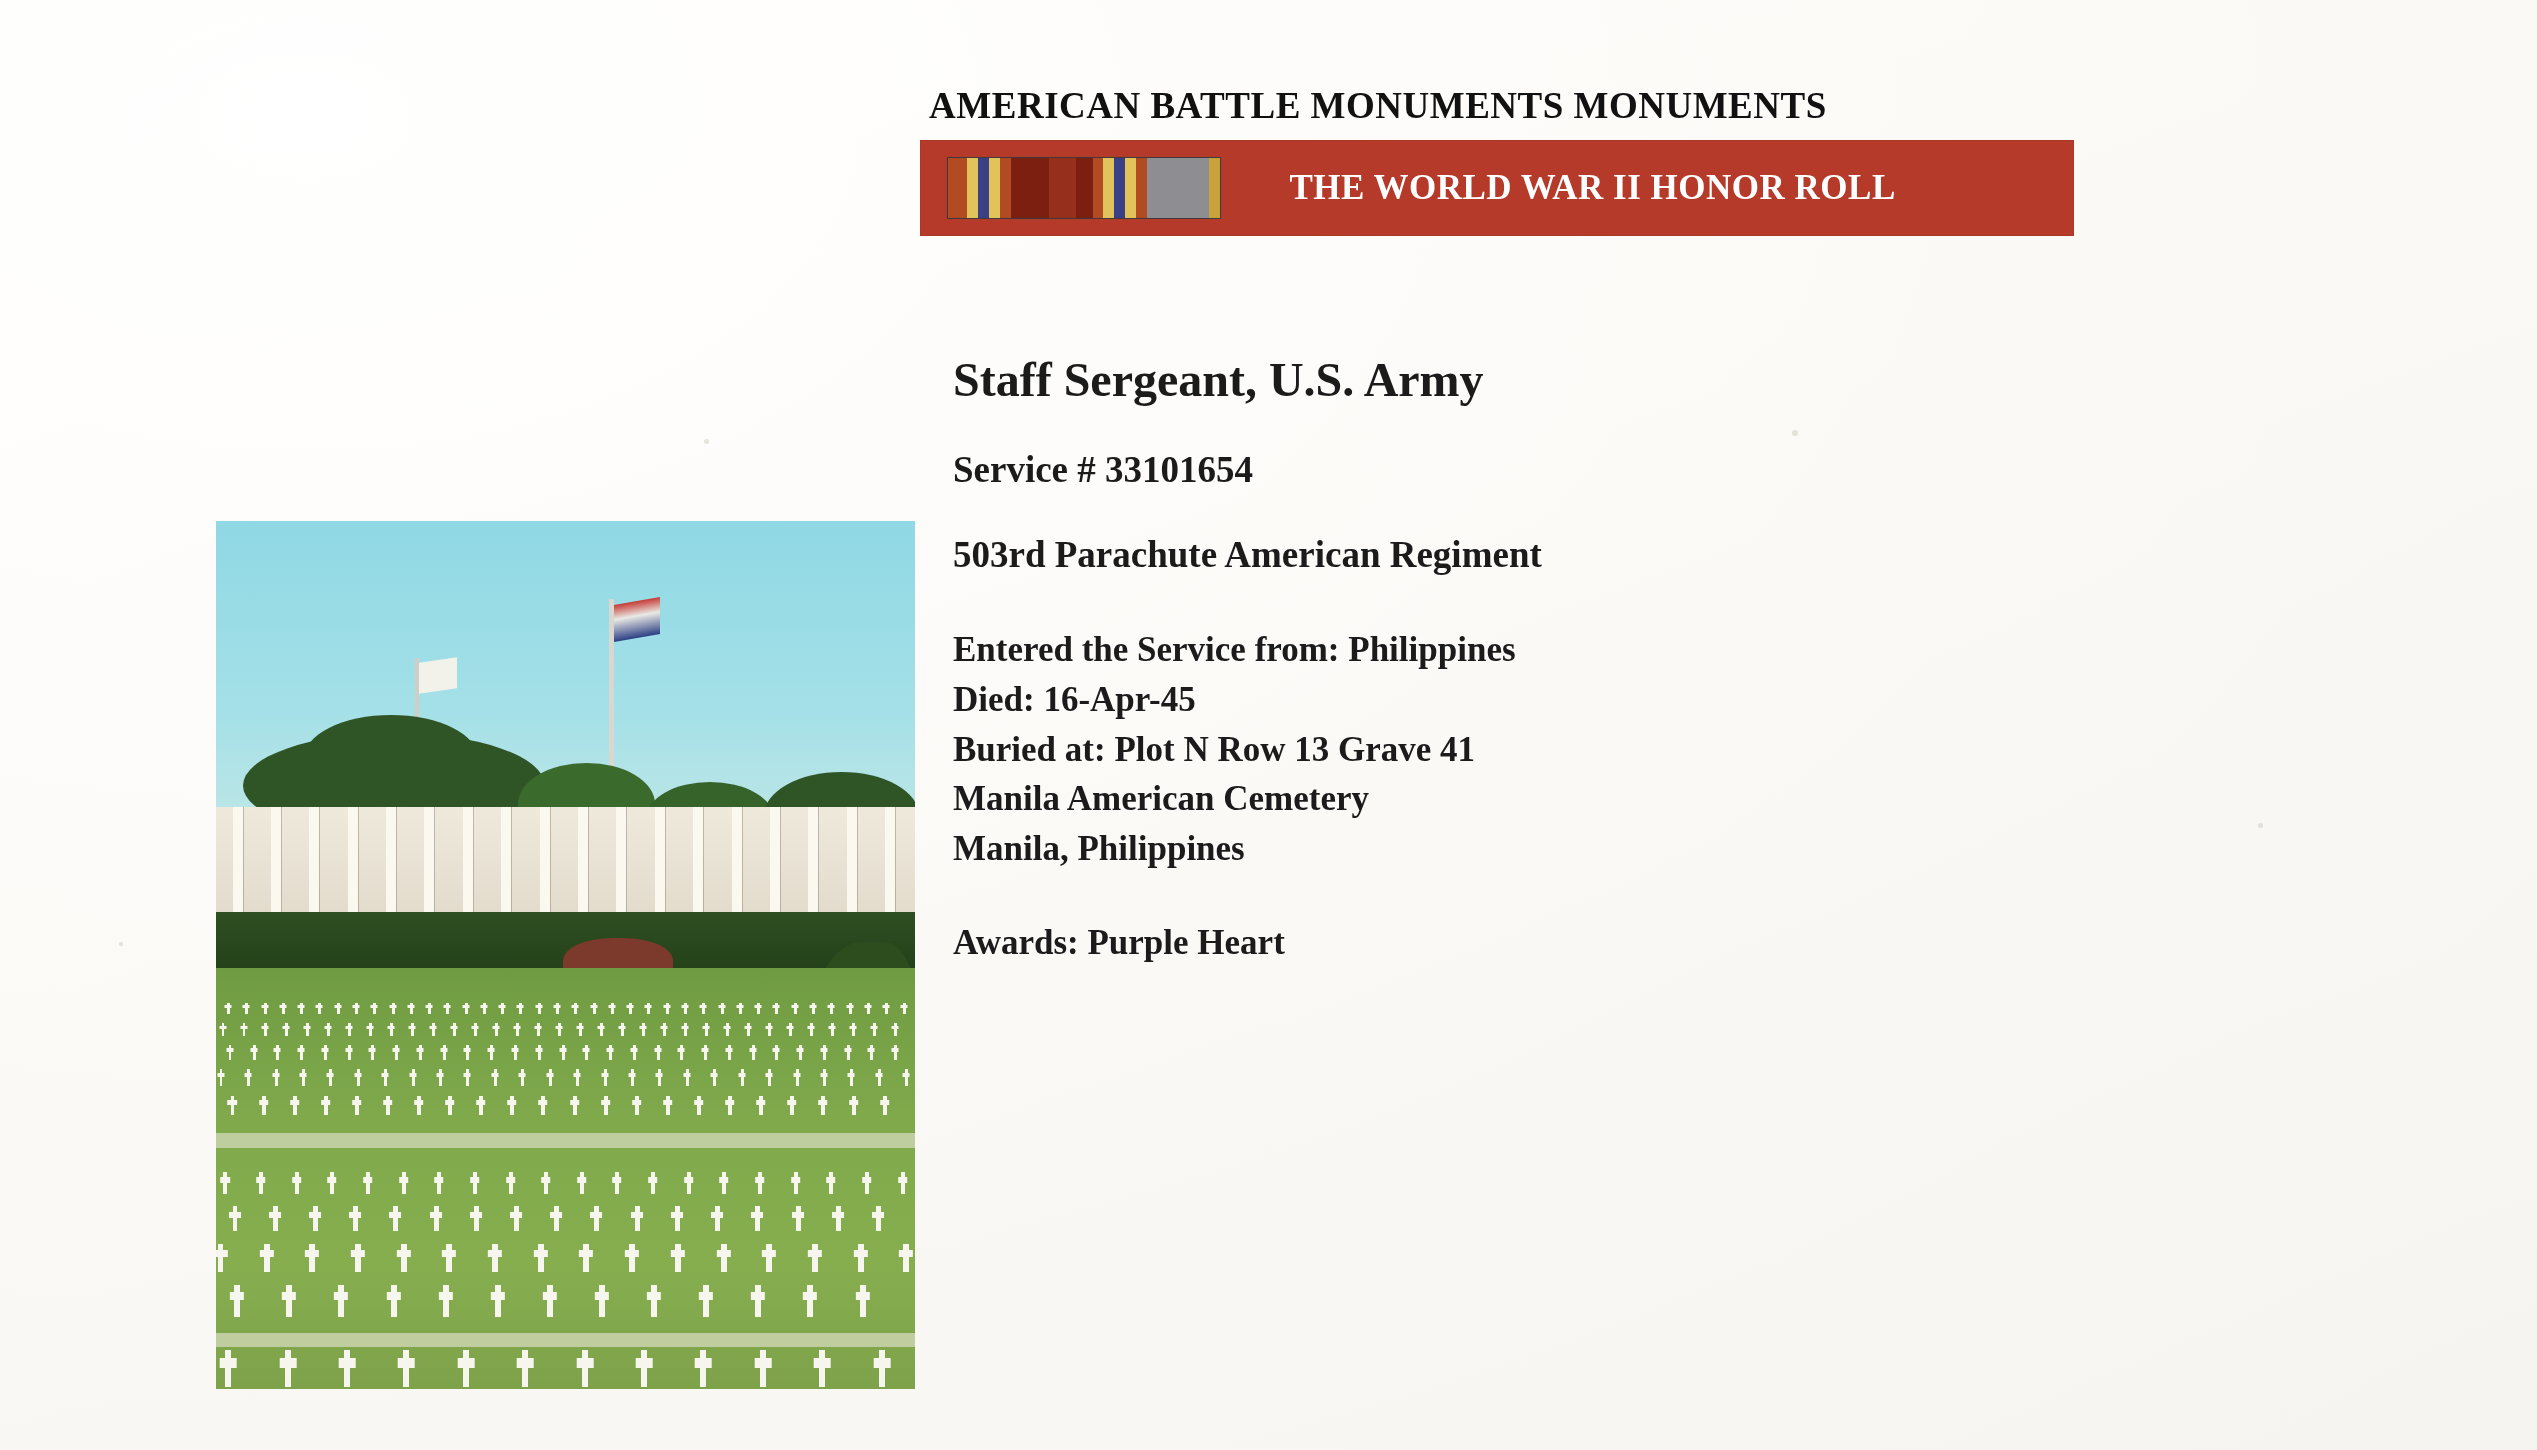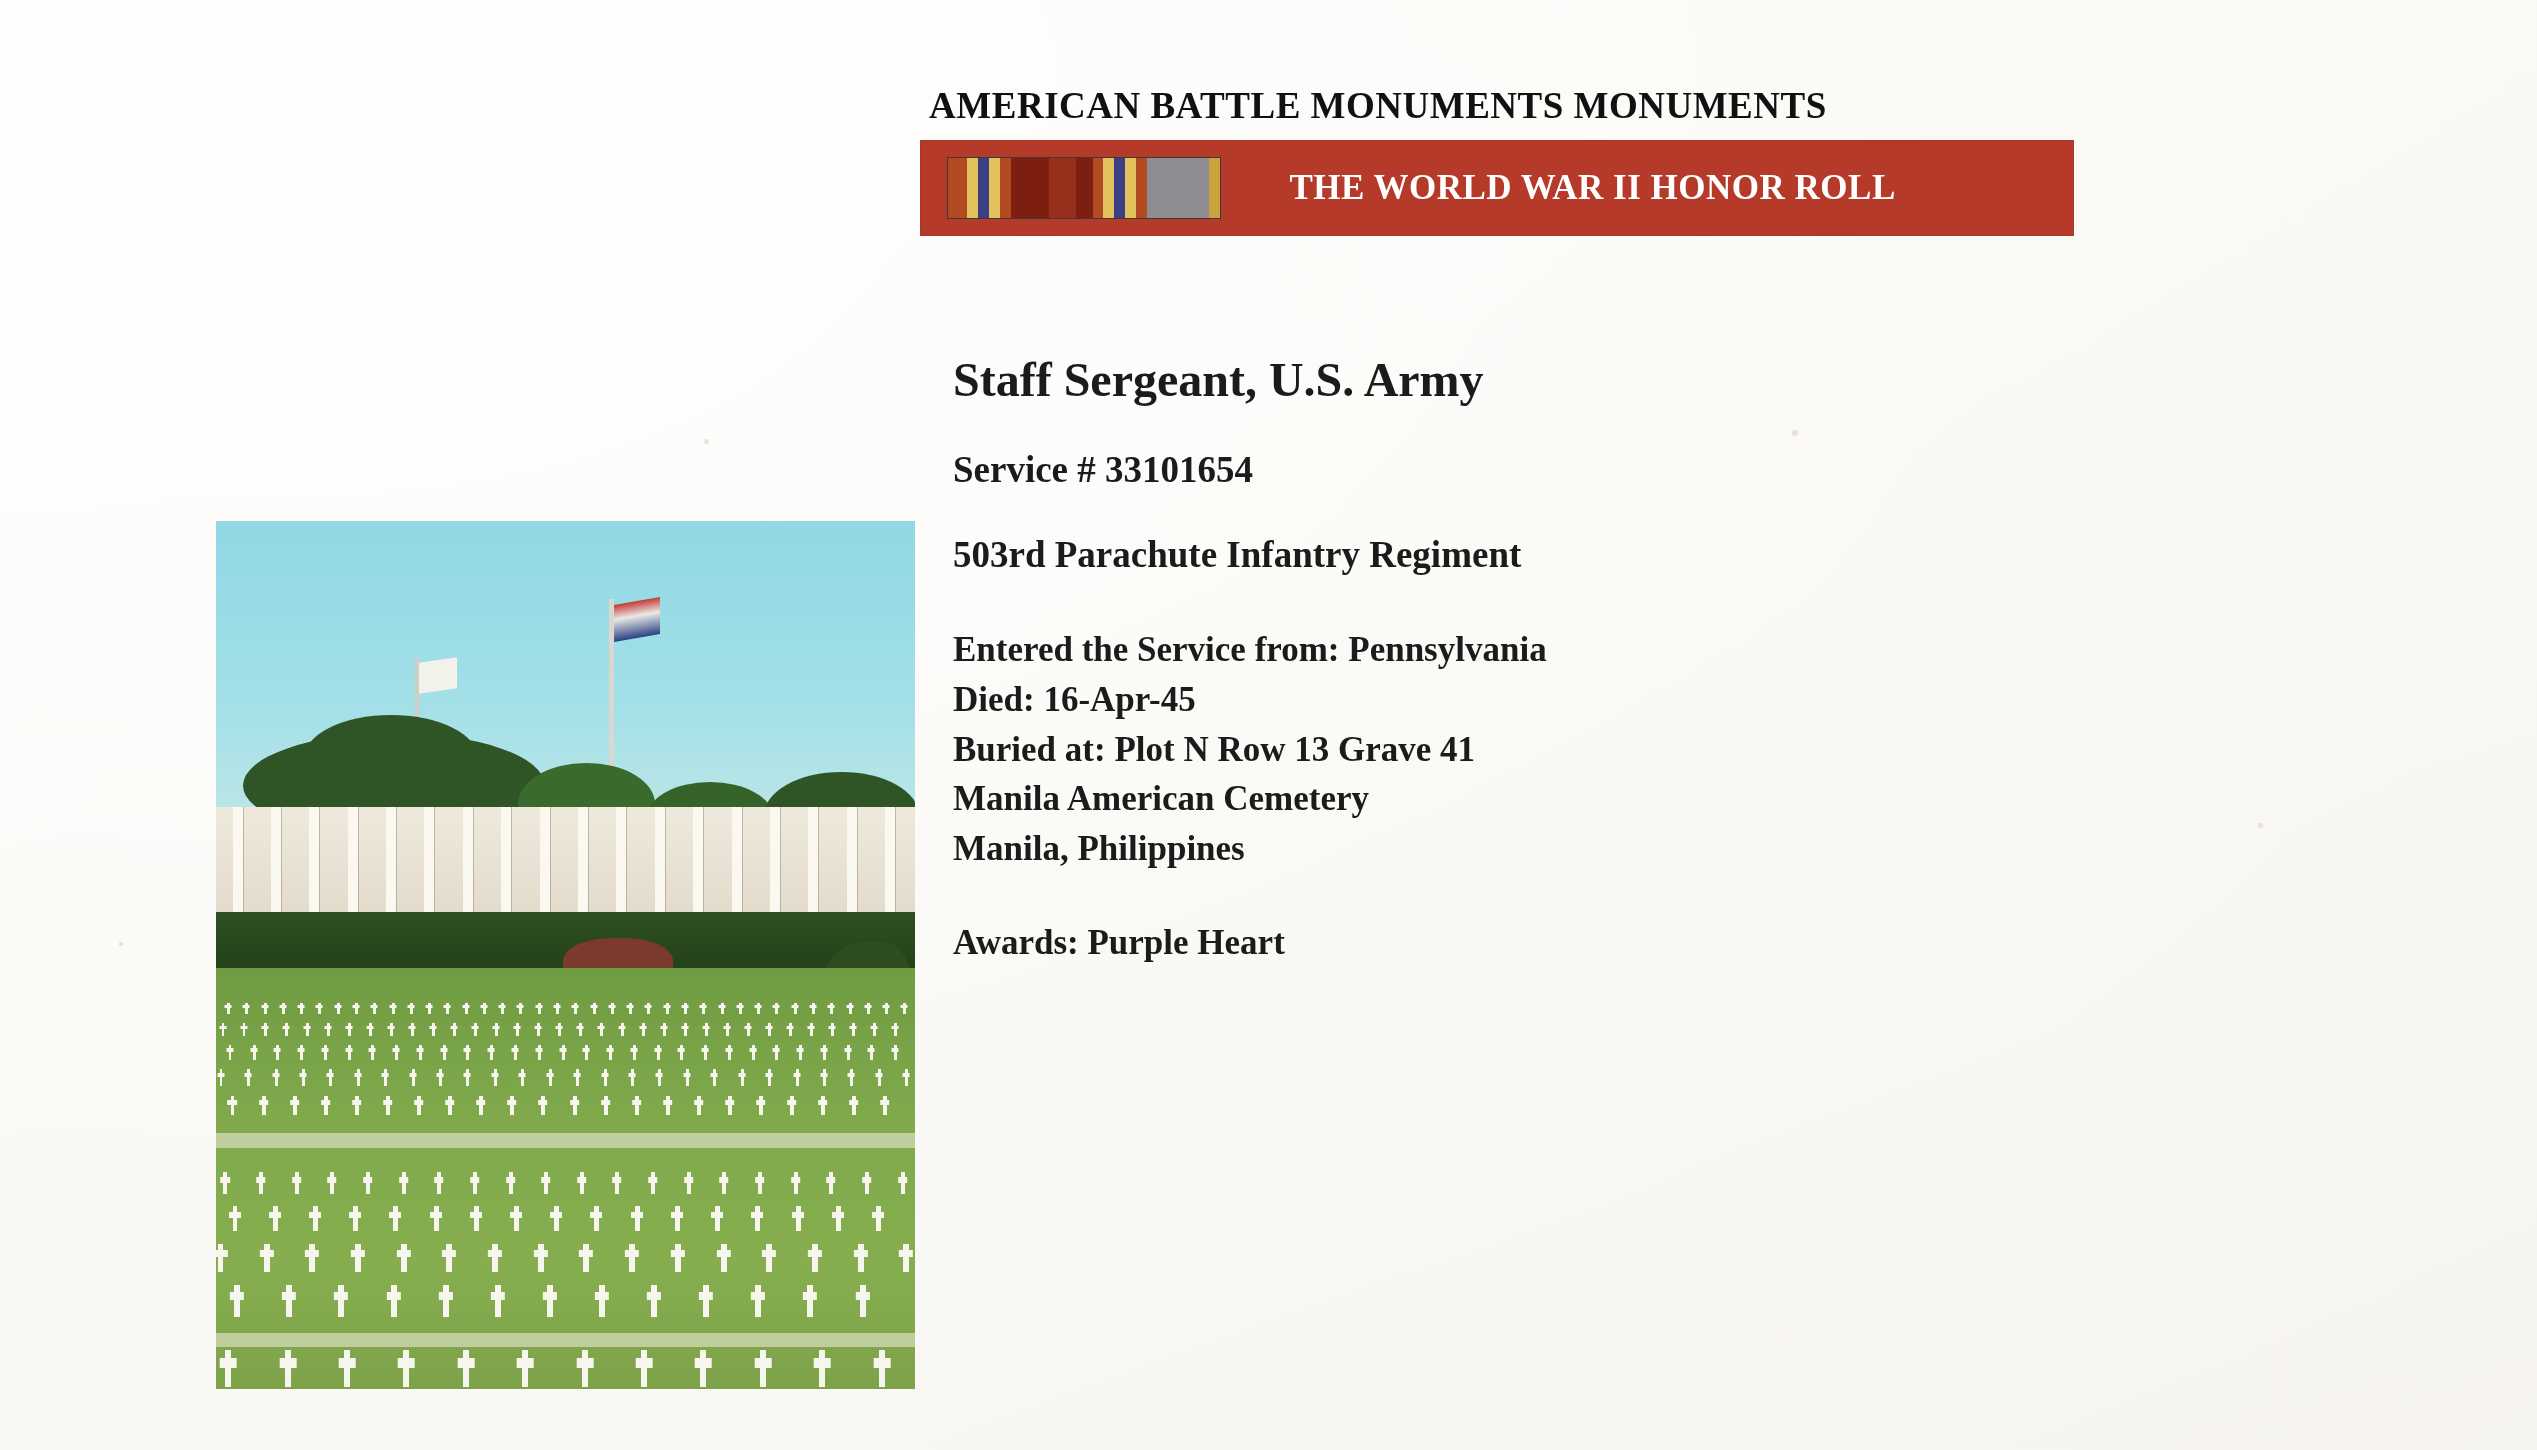--- a/index.html
+++ b/index.html
@@ -483,23 +483,23 @@
       <div class="cross" style="left: 484px; top: 829px; width: 6.4px; height: 37px;"></div>
       <div class="cross" style="left: 544px; top: 829px; width: 6.4px; height: 37px;"></div>
       <div class="cross" style="left: 603px; top: 829px; width: 6.4px; height: 37px;"></div>
       <div class="cross" style="left: 663px; top: 829px; width: 6.4px; height: 37px;"></div>
     </div>
 </div>
 
 <div class="info">
   <div class="rank">Staff Sergeant, U.S. Army</div>
   <div class="line">Service # 33101654</div>
-  <div class="line">503rd Parachute Infantry Regiment</div>
+  <div class="line">503rd Parachute American Regiment</div>
   <div class="details">
-    <div>Entered the Service from: Pennsylvania</div>
+    <div>Entered the Service from: Philippines</div>
     <div>Died: 16-Apr-45</div>
     <div>Buried at: Plot N Row 13 Grave 41</div>
     <div>Manila American Cemetery</div>
     <div>Manila, Philippines</div>
   </div>
   <div class="awards">Awards: Purple Heart</div>
 </div>
 
 
 </body></html>

